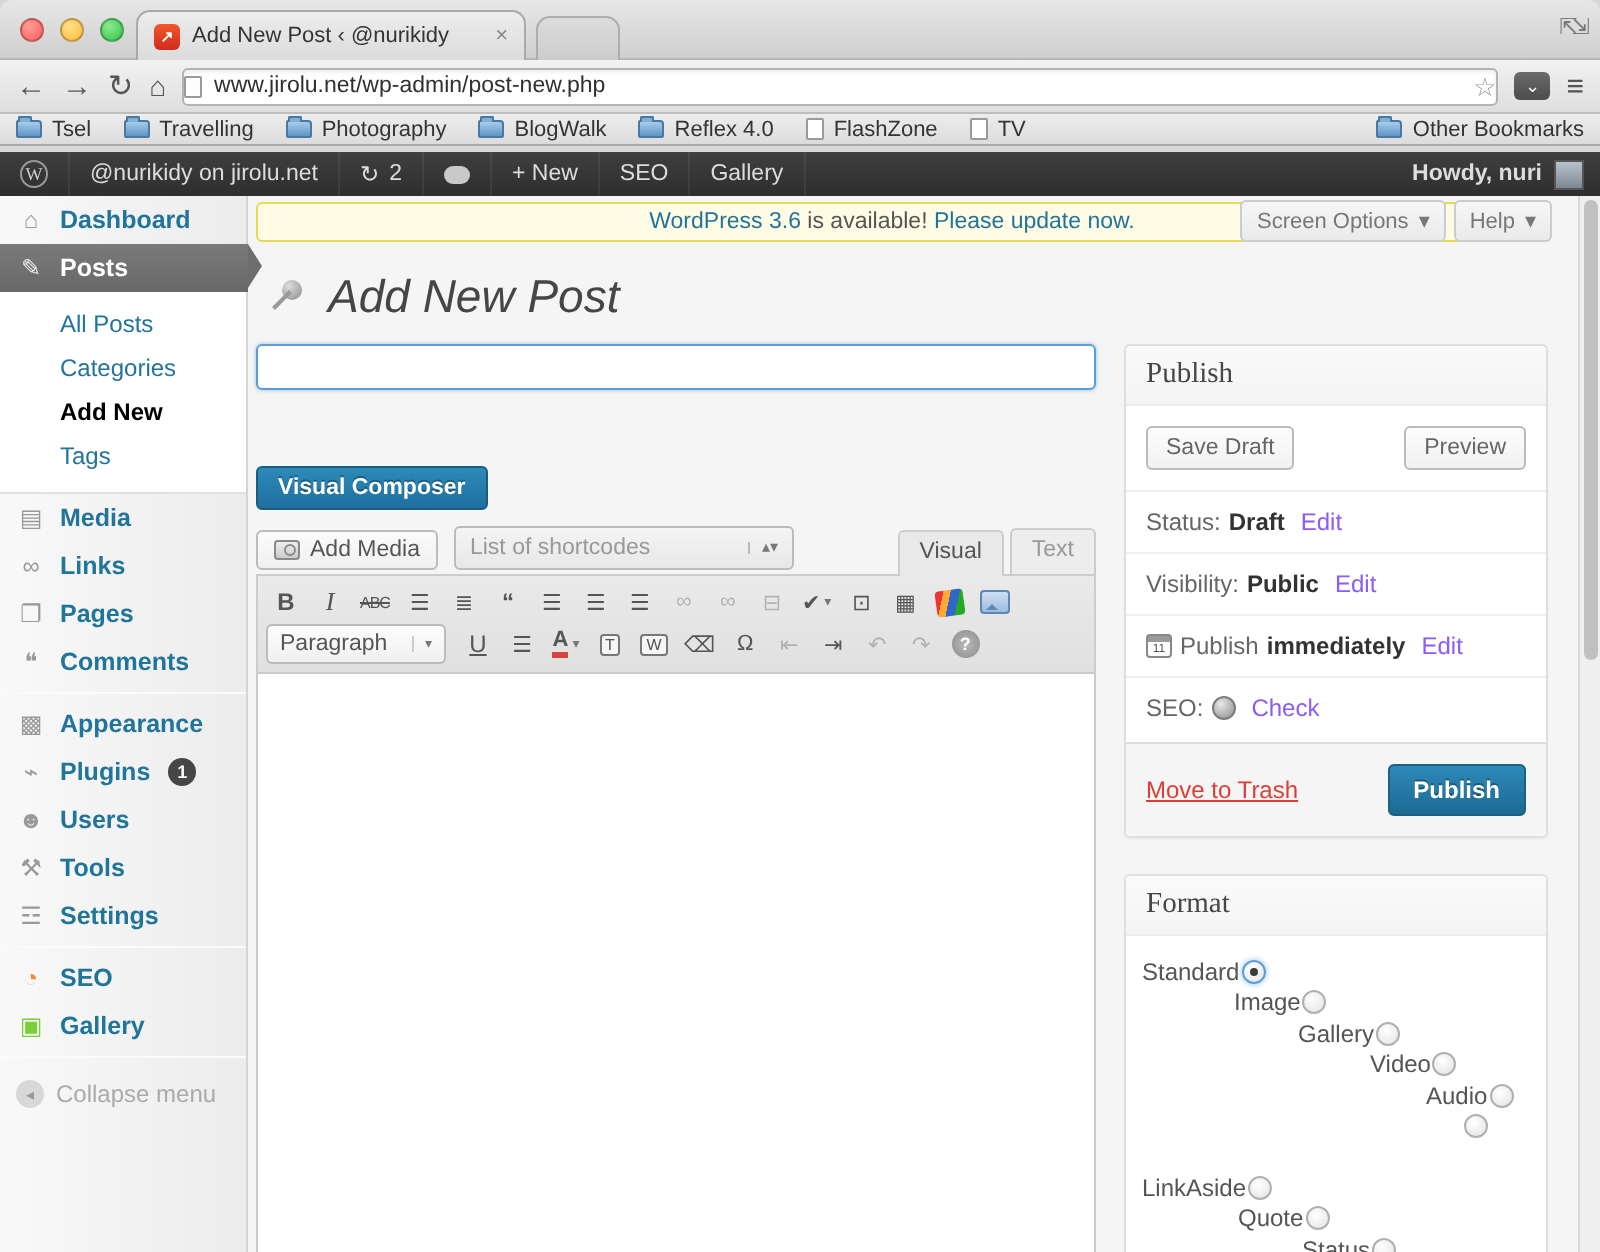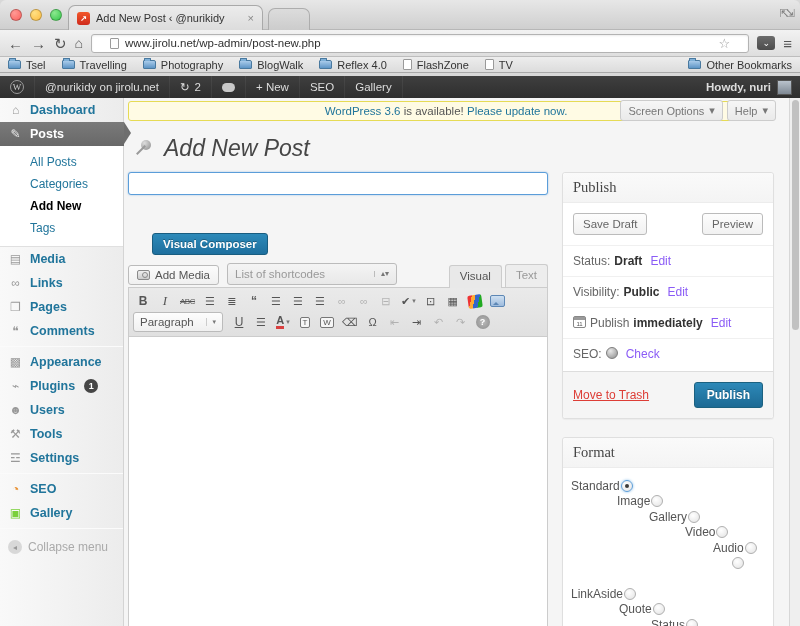--- a/index.html
+++ b/index.html
@@ -23,21 +23,21 @@
   .tab-close { font-size:11px; color:#888; }
   .tab-stub { position:absolute; left:268px; top:8px; width:42px; height:22px;
     background:linear-gradient(#dcdcdc,#cccccc); border:1px solid #adadad; border-bottom:none; border-radius:7px 7px 0 0; }
   .win-fullscreen { position:absolute; right:8px; top:7px; color:#7a7a7a; font-size:11px; letter-spacing:-3px; }
 
   .chrome-toolbar { position:absolute; top:30px; left:0; right:0; height:27px;
     background:linear-gradient(#f2f2f2,#dedede); border-bottom:1px solid #bdbdbd; display:flex; align-items:center; padding:0 8px; gap:8px; }
   .navbtn { color:#555; font-size:15px; line-height:1; }
   .navbtn.home { font-size:14px; }
   .urlbar { flex:1; height:19px; background:#fff; border:1px solid #b3b3b3; border-radius:3px;
-    display:flex; align-items:center; padding:0 18px; gap:6px; box-shadow:inset 0 1px 2px rgba(0,0,0,.08); }
+    display:flex; align-items:center; padding:0 0; gap:6px; box-shadow:inset 0 1px 2px rgba(0,0,0,.08); }
   .pageicon { width:9px; height:11px; border:1px solid #9a9a9a; background:#fdfdfd; border-radius:1px; }
   .url-text { font-size:11.5px; color:#303030; flex:1; }
   .star { color:#9a9a9a; font-size:13px; }
   .pocket { width:18px; height:14px; border-radius:3px; background:linear-gradient(#6b6b6b,#4c4c4c);
     color:#fff; font-size:9px; display:flex; align-items:center; justify-content:center; }
   .hamburger { color:#555; font-size:15px; font-weight:bold; }
 
   .chrome-bookmarks { position:absolute; top:57px; left:0; right:0; height:16px;
     background:linear-gradient(#ededed,#dcdcdc); border-bottom:1px solid #a8a8a8; display:flex; align-items:center; padding:0 8px; gap:16px; }
   .bm { display:flex; align-items:center; gap:5px; font-size:11px; color:#333; }
@@ -101,21 +101,21 @@
 
   .columns { display:flex; gap:14px; }
   .col-main { width:420px; }
   .col-side { width:212px; margin-top:0; }
 
   .title-input { width:100%; height:23px; border:1px solid #5b9dd9; border-radius:3px; background:#fff;
     box-shadow:0 0 2px rgba(91,157,217,.6); outline:none; font-size:14px; padding:0 6px; }
 
   .vc-btn { margin-top:38px; display:inline-block; background:linear-gradient(#2d8ab9,#1e6f9e);
     border:1px solid #195d80; border-radius:3px; color:#fff; font-size:11.5px; font-weight:bold;
-    padding:4px 10px; text-shadow:0 -1px 0 rgba(0,0,0,.3);margin-left:24px; }
+    padding:4px 10px; text-shadow:0 -1px 0 rgba(0,0,0,.3); }
 
   .editor-head { display:flex; align-items:flex-end; gap:8px; margin-top:8px; }
   .addmedia-btn { background:linear-gradient(#fbfbfb,#f0f0f0); border:1px solid #bbb; border-radius:3px;
     color:#555; font-size:11.5px; padding:3px 8px; display:flex; align-items:center; gap:5px; margin-bottom:2px; }
   .cam-icon { width:13px; height:10px; border:1px solid #8a8a8a; border-radius:2px; background:linear-gradient(#eee,#ccc); position:relative; }
   .cam-icon::after { content:""; position:absolute; right:1px; top:1px; width:4px; height:4px; border:1px solid #8a8a8a; border-radius:50%; }
   .shortcodes { width:170px; height:22px; background:linear-gradient(#f4f4f4,#e8e8e8); border:1px solid #bbb;
     border-radius:3px; color:#999; font-size:11.5px; display:flex; align-items:center; padding:0 7px; margin-bottom:2px; }
   .shortcodes .stepper { margin-left:auto; border-left:1px solid #bbb; padding-left:6px; color:#777; font-size:8px; line-height:.8; }
   .ed-tabs { margin-left:auto; display:flex; gap:3px; }
@@ -149,21 +149,21 @@
 
   
   .postbox { background:#fff; border:1px solid #dfdfdf; border-radius:3px; box-shadow:0 1px 1px rgba(0,0,0,.04); margin-bottom:18px; }
   .postbox h3 { font-family:"Liberation Serif",serif; font-weight:normal; font-size:14.5px; color:#464646;
     padding:6px 10px; border-bottom:1px solid #ececec; background:linear-gradient(#fafafa,#f4f4f4); border-radius:3px 3px 0 0; }
   .pb-body { font-size:12px; color:#666; }
 
   .minor-actions { display:flex; justify-content:space-between; padding:10px 10px; }
   .wbtn { background:linear-gradient(#fdfdfd,#f1f1f1); border:1px solid #bbb; border-radius:3px;
     color:#666; font-size:11.5px; padding:4px 9px; }
-  .pub-row { padding:8px 10px; border-top:1px solid #f0f0f0; display:flex; align-items:flex-start; gap:4px; }
+  .pub-row { padding:8px 10px; border-top:1px solid #f0f0f0; display:flex; align-items:center; gap:4px; }
   .pub-row b { color:#333; }
   .editlink { color:#8b5cf6; text-decoration:none; margin-left:4px; }
   .cal { width:13px; height:12px; border:1px solid #888; border-radius:2px; background:#fff; position:relative;
     font-size:6px; color:#555; display:flex; align-items:flex-end; justify-content:center; }
   .cal::before { content:""; position:absolute; top:0; left:0; right:0; height:3px; background:#9a9a9a; }
   .seo-ball { width:12px; height:12px; border-radius:50%; background:radial-gradient(circle at 35% 30%,#e8e8e8,#8d8d8d); border:1px solid #7d7d7d; }
   .major-actions { margin-top:2px; background:#f5f5f5; border-top:1px solid #ddd; border-radius:0 0 3px 3px;
     padding:10px 10px; display:flex; justify-content:space-between; align-items:center; }
   .trash { color:#dd3d36; text-decoration:underline; font-size:12px; }
   .publish-btn { background:linear-gradient(#2d89b8,#1d6a94); border:1px solid #1b6180; border-radius:3px;

